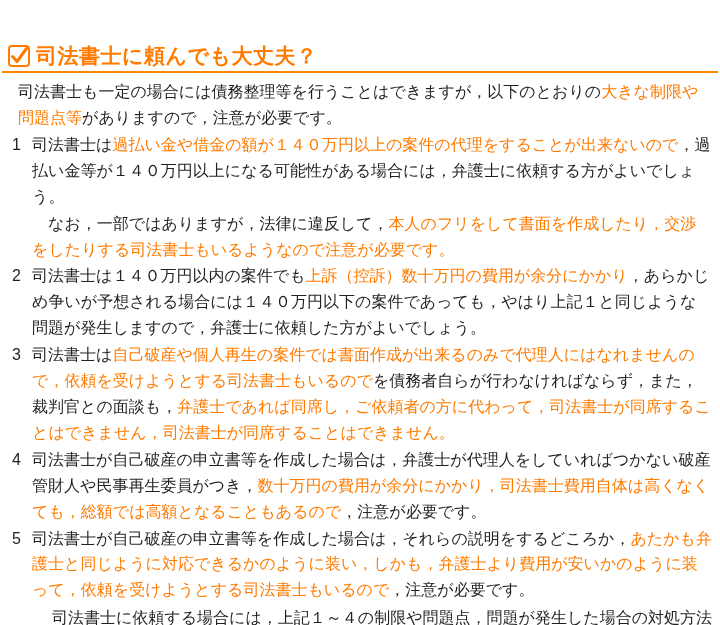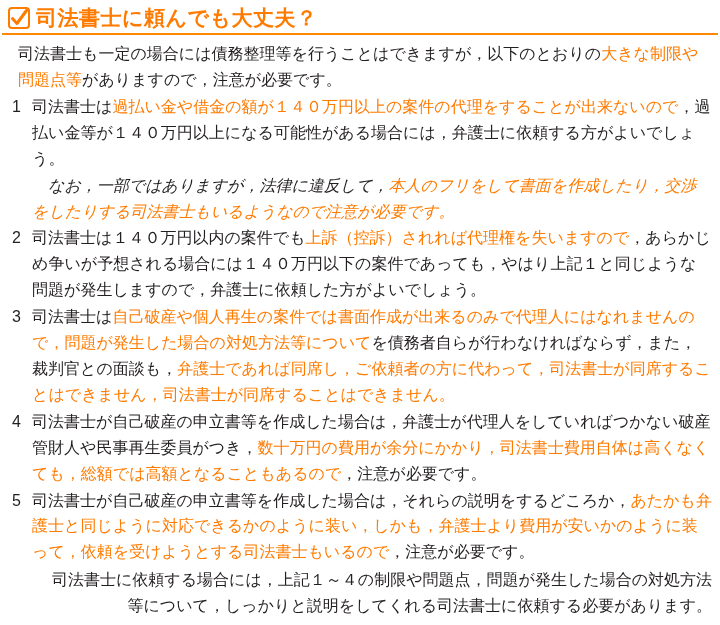--- a/index.html
+++ b/index.html
@@ -12,20 +12,21 @@
     background: #ffffff;
     font-family: "Liberation Sans", sans-serif;
     color: #222222;
     overflow: hidden;
   }
   .page {
     width: 720px;
     height: 542px;
     position: relative;
     box-sizing: border-box;
+    margin-top: 38px;
   }
   .header {
     display: flex;
     align-items: center;
     gap: 6px;
     padding: 6px 0 4px 6px;
     border-bottom: 2px solid #ff8800;
     margin: 0 2px 6px 2px;
   }
   .check-icon {
@@ -65,21 +66,20 @@
     flex: 0 0 22px;
     text-align: left;
     padding-left: 2px;
     box-sizing: border-box;
   }
   .num-body {
     flex: 1 1 auto;
   }
   .indent-sub {
     padding-left: 22px;
-    font-style: italic;
   }
   .sub-indent-text {
     text-indent: 16px;
   }
   .hl {
     color: #ff7b00;
   }
   .tail {
     padding-left: 22px;
     text-indent: 16px;
@@ -114,28 +114,28 @@
         <span>司法書士は</span><span class="hl">過払い金や借金の額が１４０万円以上の案件の代理をすることが出来ないので</span><span>，過払い金等が１４０万円以上になる可能性がある場合には，弁護士に依頼する方がよいでしょう。</span>
       </span>
     </div>
     <p class="para indent-sub sub-indent-text">
       <span>なお，一部ではありますが，法律に違反して，</span><span class="hl">本人のフリをして書面を作成したり，交渉をしたりする司法書士もいるようなので注意が必要です。</span>
     </p>
 
     <div class="para numbered">
       <span class="num">2</span>
       <span class="num-body">
-        <span>司法書士は１４０万円以内の案件でも</span><span class="hl">上訴（控訴）されれば代理権を失いますので</span><span>，あらかじめ争いが予想される場合には１４０万円以下の案件であっても，やはり上記１と同じような問題が発生しますので，弁護士に依頼した方がよいでしょう。</span>
+        <span>司法書士は１４０万円以内の案件でも</span><span class="hl">上訴（控訴）数十万円の費用が余分にかかり</span><span>，あらかじめ争いが予想される場合には１４０万円以下の案件であっても，やはり上記１と同じような問題が発生しますので，弁護士に依頼した方がよいでしょう。</span>
       </span>
     </div>
 
     <div class="para numbered">
       <span class="num">3</span>
       <span class="num-body">
-        <span>司法書士は</span><span class="hl">自己破産や個人再生の案件では書面作成が出来るのみで代理人にはなれませんので，問題が発生した場合の対処方法等について</span><span>を債務者自らが行わなければならず，また，裁判官との面談も，</span><span class="hl">弁護士であれば同席し，ご依頼者の方に代わって，司法書士が同席することはできません，司法書士が同席することはできません。</span>
+        <span>司法書士は</span><span class="hl">自己破産や個人再生の案件では書面作成が出来るのみで代理人にはなれませんので，依頼を受けようとする司法書士もいるので</span><span>を債務者自らが行わなければならず，また，裁判官との面談も，</span><span class="hl">弁護士であれば同席し，ご依頼者の方に代わって，司法書士が同席することはできません，司法書士が同席することはできません。</span>
       </span>
     </div>
 
     <div class="para numbered">
       <span class="num">4</span>
       <span class="num-body">
         <span>司法書士が自己破産の申立書等を作成した場合は，弁護士が代理人をしていればつかない破産管財人や民事再生委員がつき，</span><span class="hl">数十万円の費用が余分にかかり，司法書士費用自体は高くなくても，総額では高額となることもあるので</span><span>，注意が必要です。</span>
       </span>
     </div>
 

